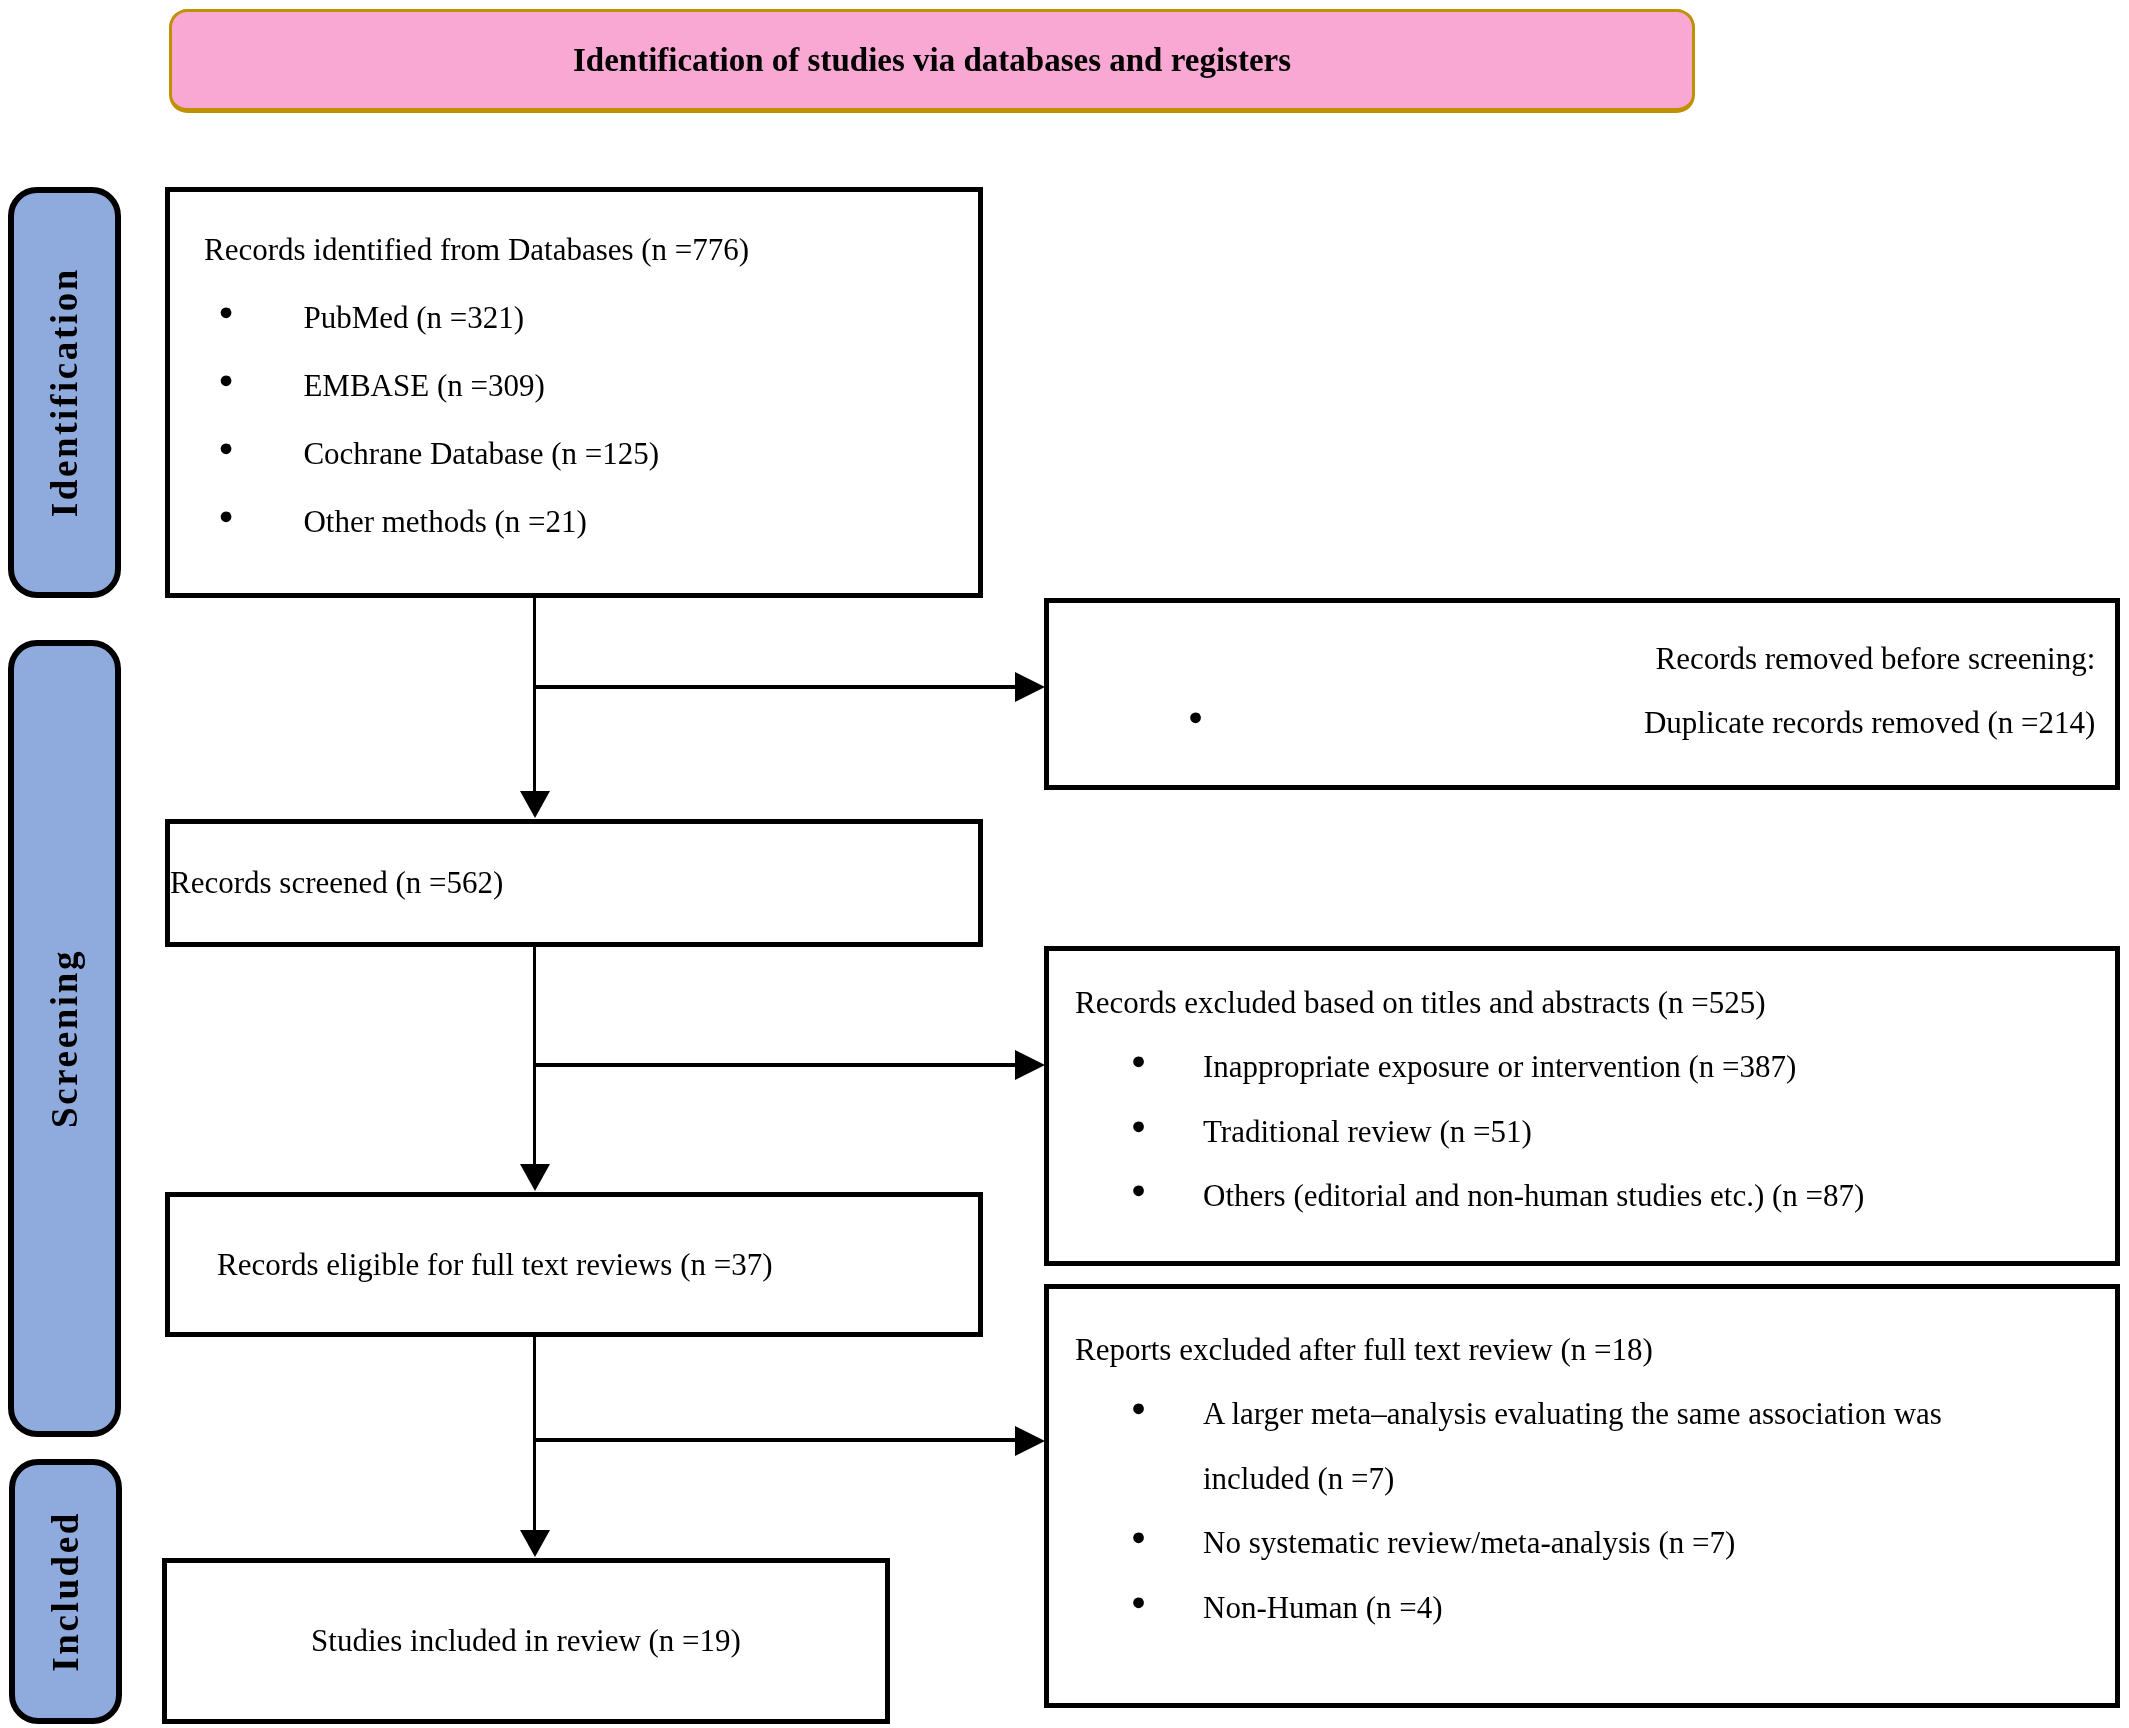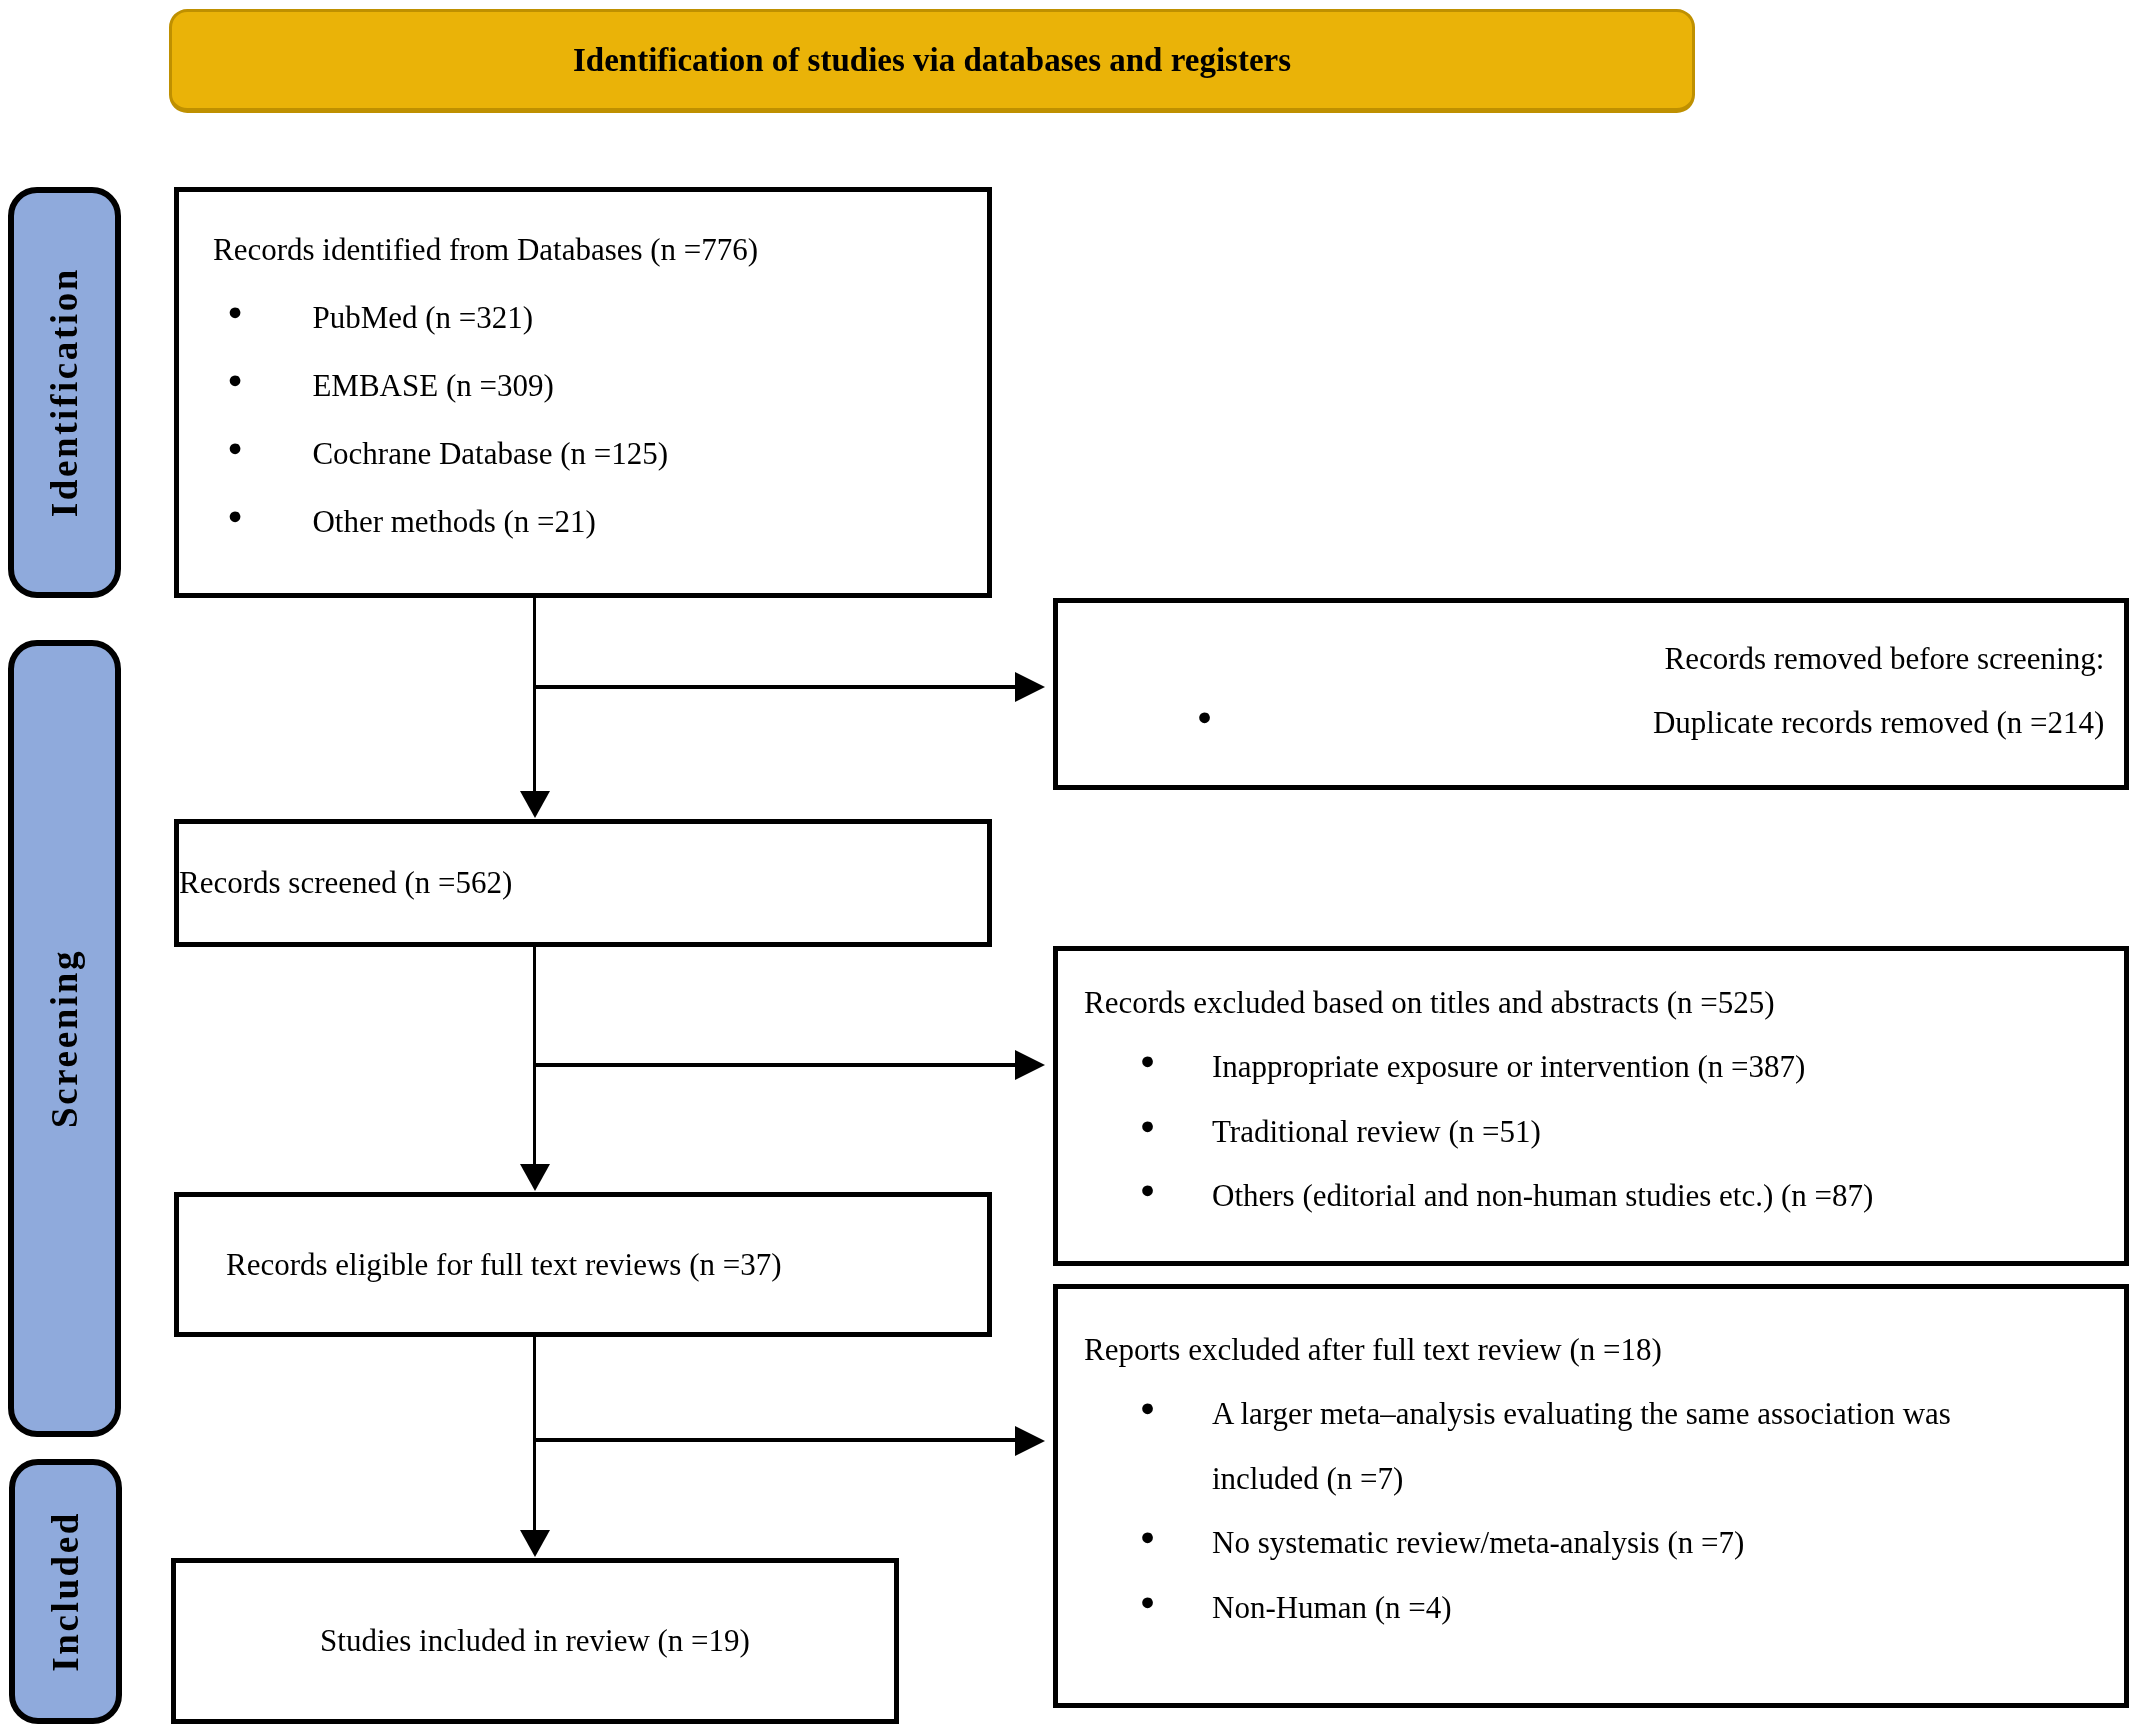--- a/index.html
+++ b/index.html
@@ -11,21 +11,21 @@
     font-family: "Liberation Serif", "DejaVu Serif", serif;
     color: #000000;
     overflow: hidden;
   }
 
   
   .banner {
     position: absolute;
     left: 169px; top: 9.2px; width: 1526px; height: 104px;
     box-sizing: border-box;
-    background: #eab308;
+    background: #f9a8d4;
     border: 3.9px solid #BF9000;
     border-bottom-width: 5.9px;
     border-radius: 18.3px;
     display: flex; align-items: center; justify-content: center;
     font-size: 33px; font-weight: bold;
   }
 
   
   .stage {
     position: absolute;
@@ -47,21 +47,20 @@
   #stage-included       { left: 9.2px;  top: 1459px; width: 113px; height: 265px; }
 
   
   .fbox {
     position: absolute;
     box-sizing: border-box;
     background: #ffffff;
     border: 5.2px solid #000000;
     font-size: 31px;
     overflow: hidden;
-    margin-left: 9px;
   }
   #box-identified { left: 165px; top: 187px;  width: 818px; height: 411px;
                     padding: 23.6px 19.7px 0 34px; line-height: 2.2; }
   #box-screened   { left: 165px; top: 819px; width: 818px; height: 128px;
                     display: flex; align-items: center; justify-content: flex-start; }
   #box-eligible   { left: 165px; top: 1192px; width: 818px; height: 145px;
                     display: flex; align-items: center; padding-left: 47px; }
   #box-included   { left: 162px; top: 1558px; width: 728px; height: 166px;
                     display: flex; align-items: center; justify-content: center; }
 

